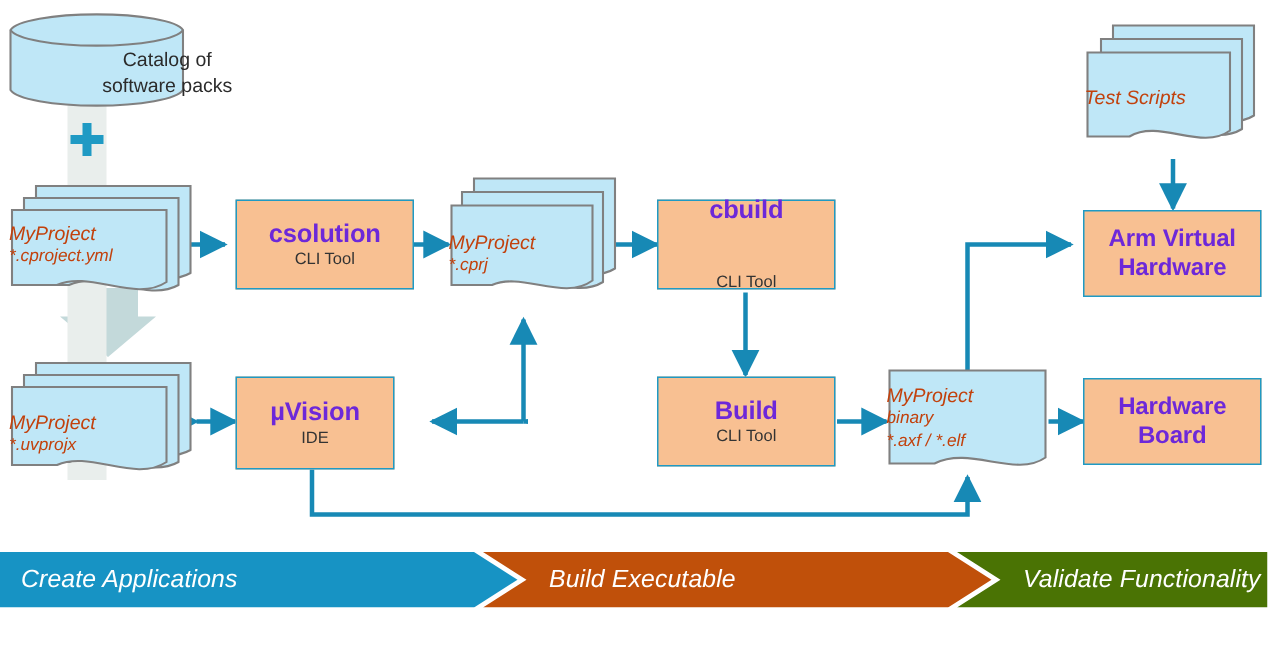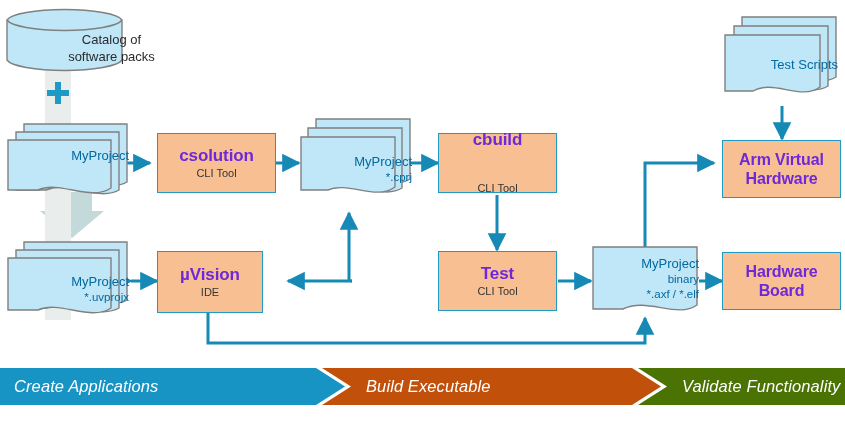--- a/index.html
+++ b/index.html
@@ -58,25 +58,26 @@
   .docstack { z-index: 3; }
   .docshape {
     position: absolute;
     left: 0; top: 0;
     width: 100%; height: 100%;
   }
   .doclabel {
     position: absolute;
     left: 0;
     width: 100%;
-    text-align: right;
+    text-align: left;
     font-size: 13px;
     line-height: 16px;
-    color: #0369a1;
+    color: #c2410c;
     z-index: 2;
+    font-style: italic;
   }
   .doclabel .sub {
     font-size: 11.5px;
     line-height: 15px;
     display: block;
   }
 
   
   .cyl { z-index: 3; }
   .cyllabel {
@@ -192,20 +193,21 @@
   <div class="node docstack" style="left:6px; top:122px; width:123px; height:82px;">
     <svg class="docshape" viewBox="0 0 123 82" preserveAspectRatio="none" aria-hidden="true">
       <g fill="#bfe7f7" stroke="#808080" stroke-width="1.4">
         <path d="M18,2 L121,2 L121,60 C100,72 70,50 48,60 L18,60 z"></path>
         <path d="M10,10 L113,10 L113,68 C92,80 62,58 40,68 L10,68 z"></path>
         <path d="M2,18 L105,18 L105,66 C84,80 54,58 32,68 L2,68 z"></path>
       </g>
     </svg>
     <div class="doclabel" style="top:26px;">
       <div>MyProject</div>
+      <span class="sub">*.cproject.yml</span>
     </div>
   </div>
 
   <div class="node proc" style="left:157px; top:133px; width:119px; height:60px;">
     <div class="t1">csolution</div>
     <div class="t2">CLI Tool</div>
   </div>
 
   <div class="node docstack" style="left:299px; top:117px; width:113px; height:90px;">
     <svg class="docshape" viewBox="0 0 113 90" preserveAspectRatio="none" aria-hidden="true">
@@ -220,21 +222,21 @@
       <span class="sub">*.cprj</span>
     </div>
   </div>
 
   <div class="node proc" style="left:438px; top:133px; width:119px; height:60px;gap:31px;">
     <div class="t1">cbuild</div>
     <div class="t2">CLI Tool</div>
   </div>
 
   <div class="node proc" style="left:438px; top:251px; width:119px; height:60px;">
-    <div class="t1">Test</div>
+    <div class="t1">Build</div>
     <div class="t2">CLI Tool</div>
   </div>
 
   <div class="node docstack" style="left:6px; top:240px; width:123px; height:84px;">
     <svg class="docshape" viewBox="0 0 123 84" preserveAspectRatio="none" aria-hidden="true">
       <g fill="#bfe7f7" stroke="#808080" stroke-width="1.4">
         <path d="M18,2 L121,2 L121,60 C100,72 70,50 48,60 L18,60 z"></path>
         <path d="M10,10 L113,10 L113,68 C92,80 62,58 40,68 L10,68 z"></path>
         <path d="M2,18 L105,18 L105,68 C84,82 54,60 32,70 L2,70 z"></path>
       </g>

